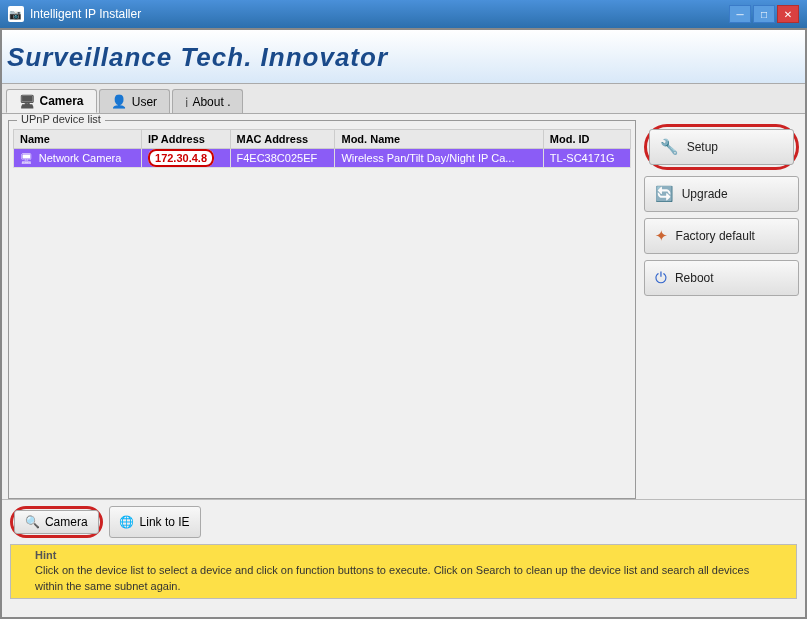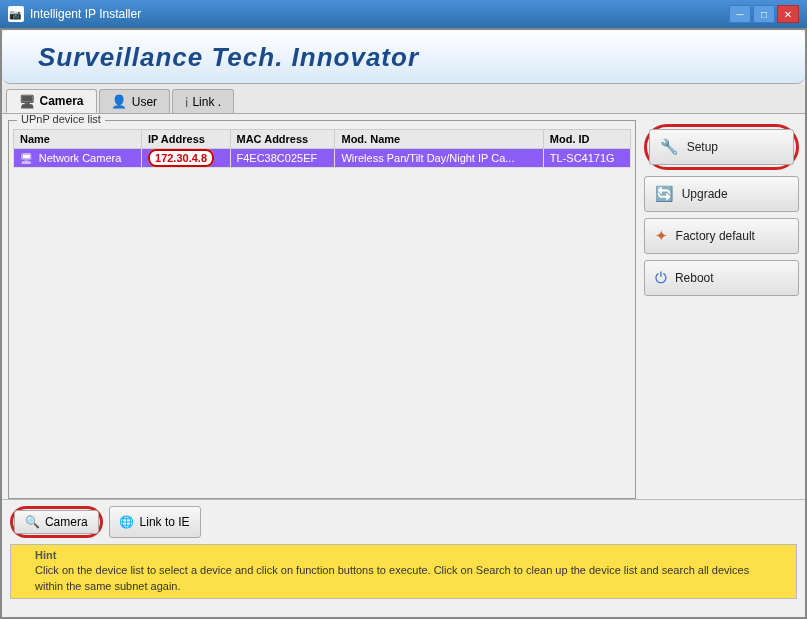--- a/index.html
+++ b/index.html
@@ -62,23 +62,22 @@
     
     .window {
       background: #f0f0f0;
       border: 2px solid #888;
       height: calc(619px - 28px);
     }
 
     
     .app-header {
       background: linear-gradient(to bottom, #ffffff, #d8e8f8);
-      padding: 12px 18px 10px 36px;
+      padding: 12px 18px 10px 5px;
       border-bottom: 1px solid #aaa;
-      border-radius: 8px;
     }
     .app-title {
       font-size: 26px;
       font-weight: bold;
       color: #1a4a8a;
       font-style: italic;
       letter-spacing: 1px;
     }
 
     
@@ -256,21 +255,21 @@
     <div class="tab active">
       <span class="tab-icon">🖥</span>
       <span>Camera</span>
     </div>
     <div class="tab">
       <span class="tab-icon">👤</span>
       <span>User</span>
     </div>
     <div class="tab">
       <span class="tab-icon">ℹ</span>
-      <span>Link .</span>
+      <span>About .</span>
     </div>
   </div>
 
   <div style="display:flex; flex-direction:column; height: calc(100% - 98px);">
     <div style="display:flex; flex:1; padding:6px 6px 0 6px; gap:8px; overflow:hidden;">
 
       <div style="flex:1; border:1px solid #999; position:relative; padding:8px 4px 4px 4px; display:flex; flex-direction:column;">
         <div class="upnp-group-legend">UPnP device list</div>
 
         <table class="device-table">

